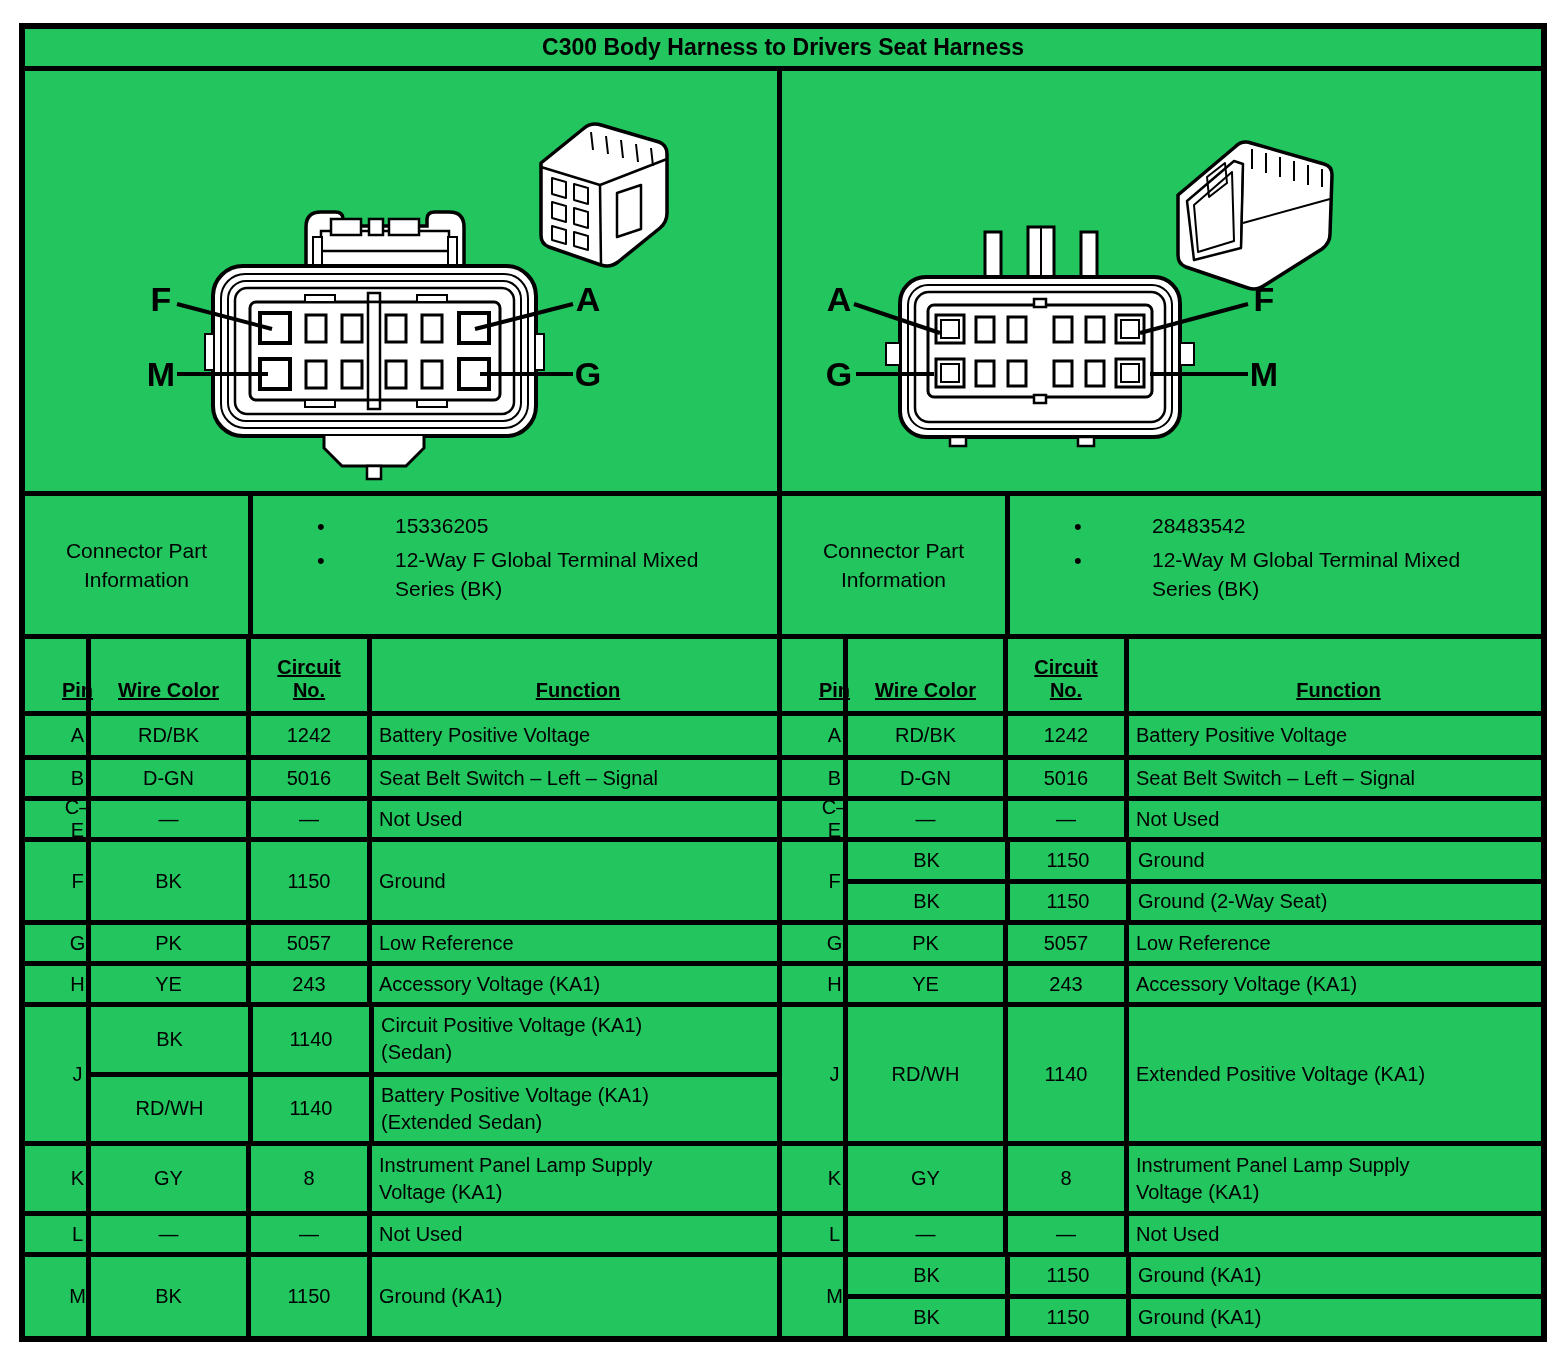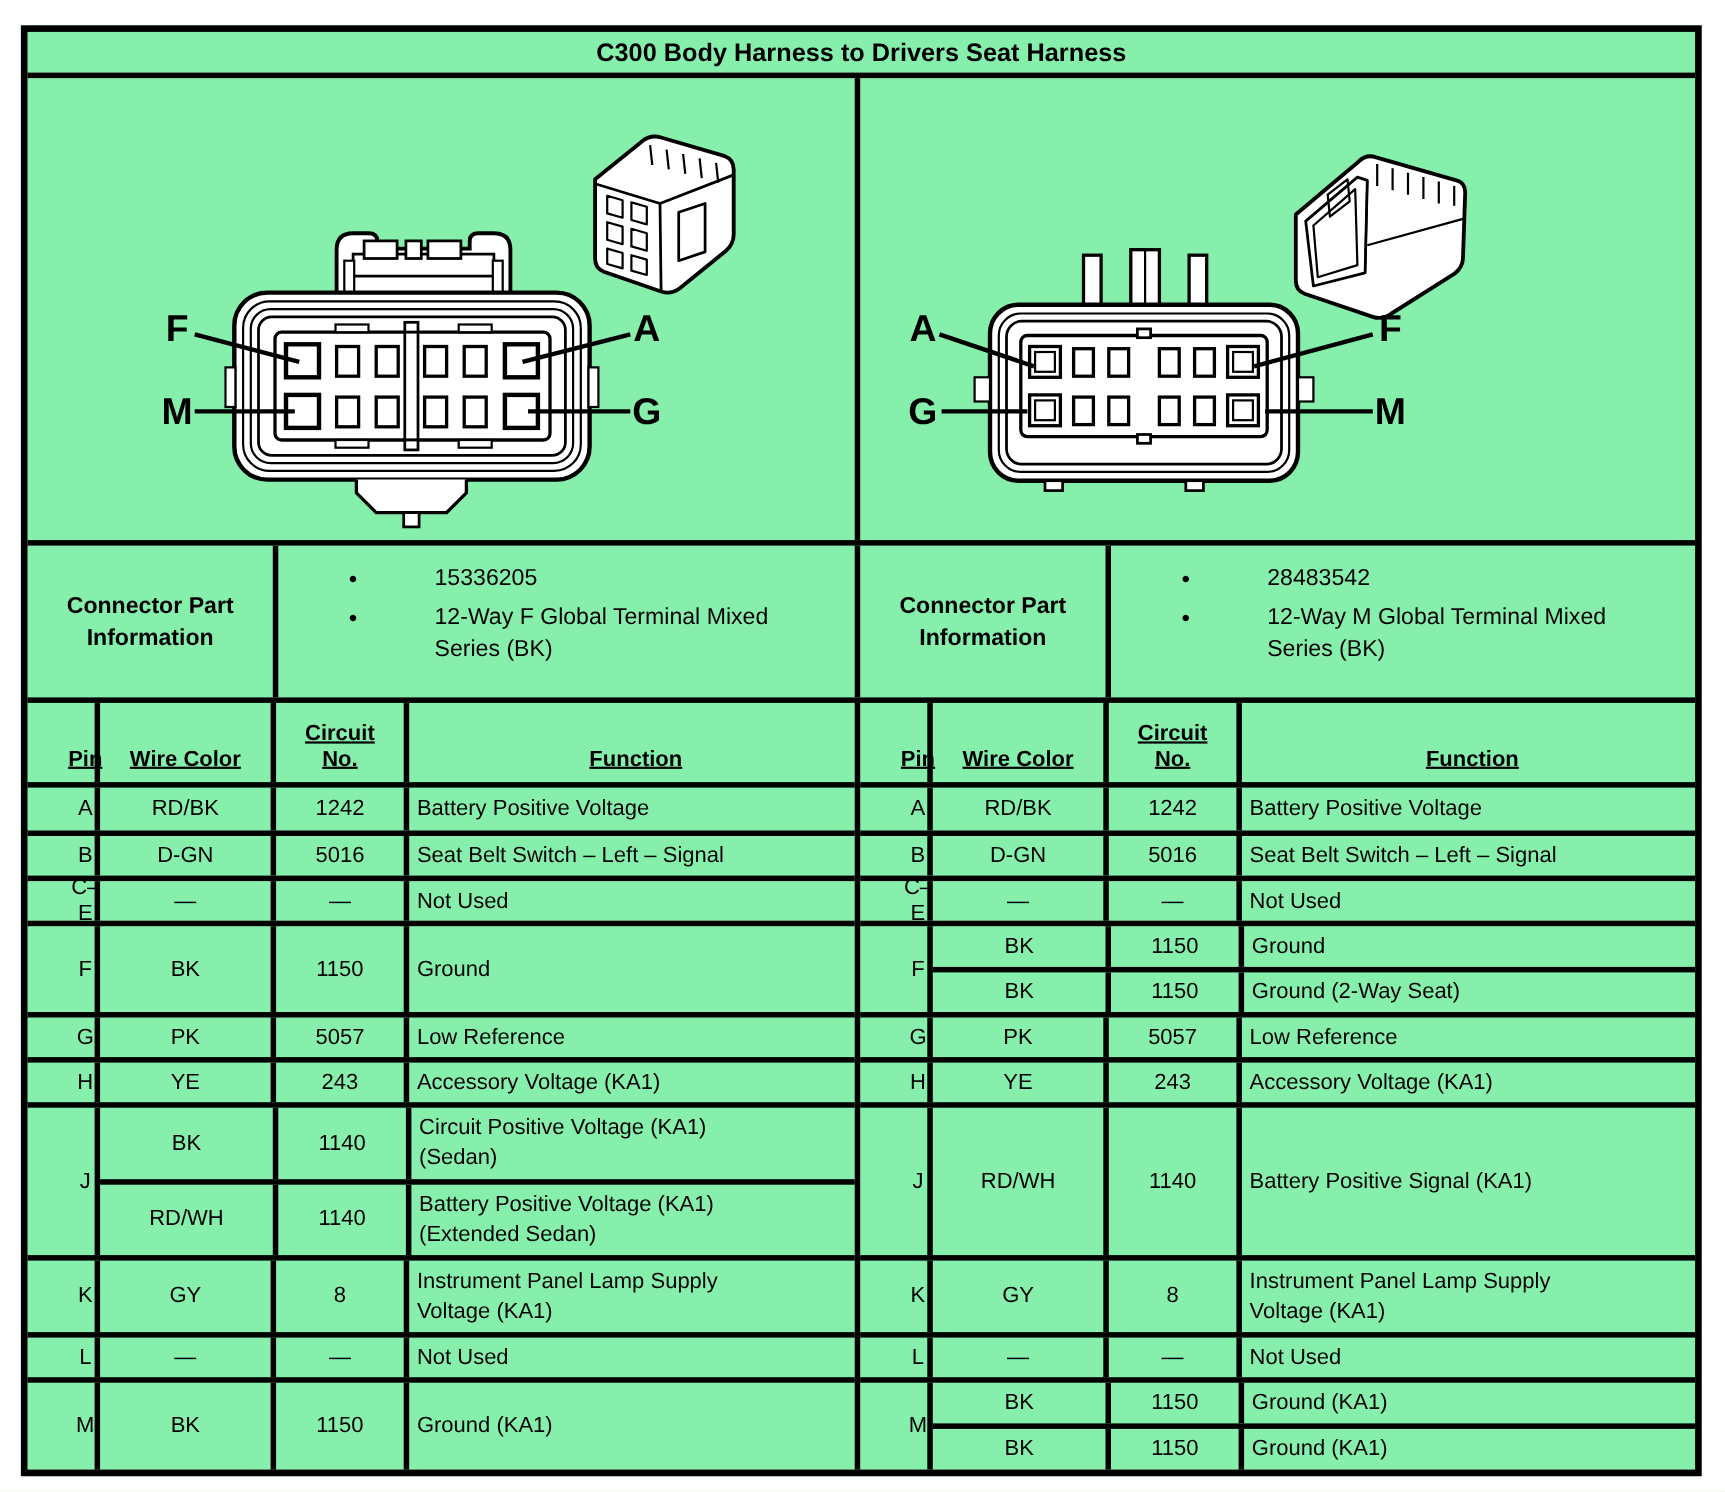--- a/index.html
+++ b/index.html
@@ -1,35 +1,35 @@
 <!DOCTYPE html>
 <html><head>
 <meta charset="utf-8">
 <style>
   html,body{margin:0;padding:0;background:#fff;}
   .page{position:relative;width:1568px;height:1356px;background:#fff;
         font-family:"Liberation Sans",sans-serif;color:#000;}
-  .frame{position:absolute;left:19px;top:23px;width:1528px;border:6px solid #000;box-sizing:border-box;background:#86efac;}
+  .frame{position:absolute;left:19px;top:23px;width:1528px;border:6px solid #000;box-sizing:border-box;background:#22c55e;}
   .sec{box-sizing:border-box;}
   .title-row{height:42px;border-bottom:5px solid #000;display:flex;align-items:center;justify-content:center;
              font-weight:bold;font-size:23px;}
   .split{display:flex;}
   .half-l{width:757px;border-right:5px solid #000;box-sizing:border-box;}
   .half-r{flex:1;box-sizing:border-box;}
   .diagram-row{border-bottom:5px solid #000;}
   .diagram-row .half-l,.diagram-row .half-r{height:420px;overflow:hidden;}
   svg{display:block;}
   svg .ln{stroke:#000;fill:none;}
   svg .fw{stroke:#000;fill:#fff;}
   svg text{font-family:"Liberation Sans",sans-serif;font-weight:bold;font-size:34px;fill:#000;}
   
   .pi-row{border-bottom:5px solid #000;}
   .pi-row .half-l,.pi-row .half-r{display:flex;height:138px;}
   .pi-label{width:228px;border-right:5px solid #000;box-sizing:border-box;display:flex;align-items:center;justify-content:center;
-            text-align:center;font-weight:bold;font-size:21px;line-height:1.4;padding:0 24px;}
+            text-align:center;font-weight:normal;font-size:21px;line-height:1.4;padding:0 24px;}
   .pi-bullets{flex:1;padding:16px 8px 0 64px;font-size:21px;box-sizing:border-box;}
   .bullet-item{display:flex;margin-bottom:4px;line-height:1.38;gap:40px;}
   .dot{width:38px;flex:0 0 38px;}
   .dot::before{content:"\2022";font-size:22px;}
   .bullet-text{max-width:335px;}
   
   .tbl{display:flex;flex-direction:column;}
   .trow{display:flex;box-sizing:border-box;border-top:5px solid #000;}
   .trow.hdr{border-top:0;height:72px;font-weight:bold;}
   .c{box-sizing:border-box;display:flex;align-items:center;justify-content:center;font-size:20px;text-align:center;}
@@ -381,21 +381,21 @@
           <div class="c c-circ">243</div>
           <div class="c c-func">
               <span>Accessory Voltage (KA1)</span>
             </div>
         </div>
         <div class="trow" style="height:139px">
           <div class="c c-pin">J</div>
           <div class="c c-wire">RD/WH</div>
           <div class="c c-circ">1140</div>
           <div class="c c-func">
-              <span>Battery Positive Signal (KA1)</span>
+              <span>Extended Positive Voltage (KA1)</span>
             </div>
         </div>
         <div class="trow" style="height:70px">
           <div class="c c-pin">K</div>
           <div class="c c-wire">GY</div>
           <div class="c c-circ">8</div>
           <div class="c c-func">
               <span>Instrument Panel Lamp Supply Voltage (KA1)</span>
             </div>
         </div>

